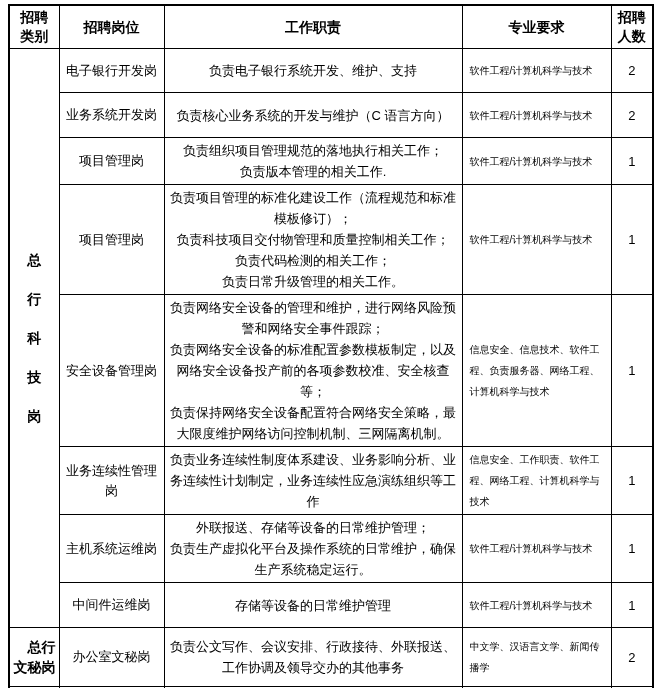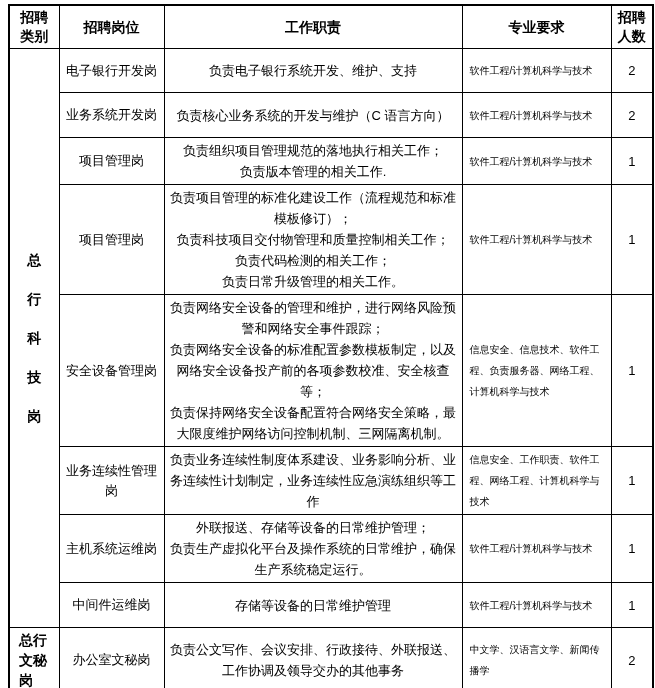--- a/index.html
+++ b/index.html
@@ -29,24 +29,24 @@
     font-size: 14px;
     font-weight: bold;
     text-align: center;
     white-space: pre-line;
     padding: 2px 2px;
     line-height: 19px;
   }
   td.cat {
     font-size: 14px;
     font-weight: bold;
-    text-align: left;
+    text-align: right;
     white-space: pre-line;
     line-height: 20px;
-    padding: 2px 9px;
+    padding: 2px 3px;
   }
   td.cat .vstack {
     width: 1em;
     margin: 0 auto;
     word-break: break-all;
     white-space: normal;
     line-height: 39px;
   }
   td.pos {
     font-size: 13px;

